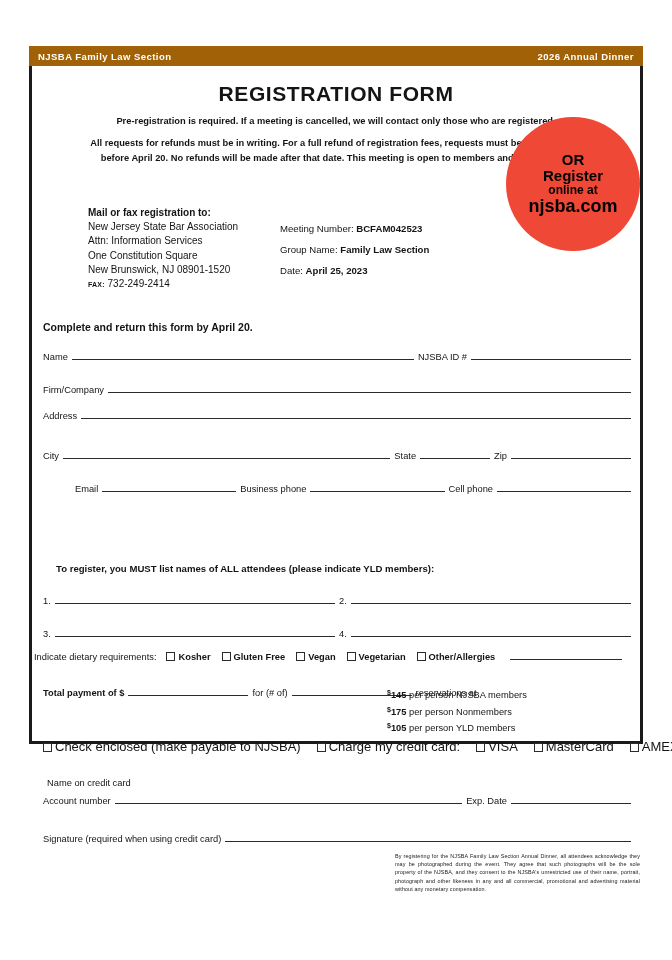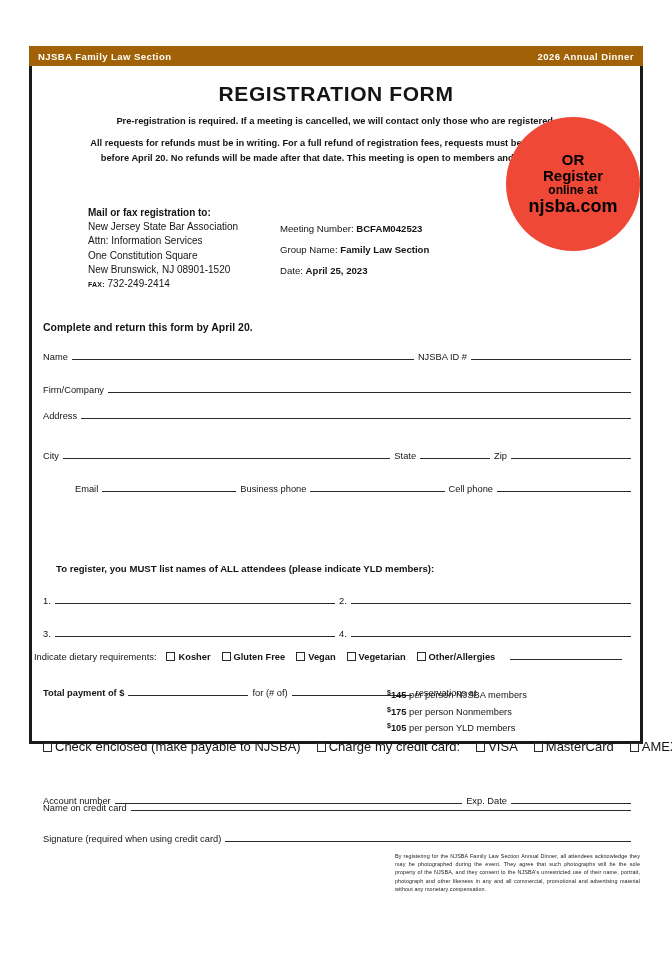--- a/index.html
+++ b/index.html
@@ -392,21 +392,21 @@
       <span class="cc-item"><span class="chk"></span><span>AMEX</span></span>
     </div>
 
     <div class="frow" style="top:704px;margin-top:24px;">
       <span class="lbl">Account number</span>
       <span class="rule"></span>
       <span class="lbl">Exp. Date</span>
       <span class="rule fixed-md"></span>
     </div>
 
-    <div class="frow" style="top:735px;">
+    <div class="frow" style="top:712px;flex-direction:column;">
       <span class="lbl">Name on credit card</span>
       <span class="rule"></span>
     </div>
 
     <div class="frow" style="top:766px;">
       <span class="lbl">Signature (required when using credit card)</span>
       <span class="rule"></span>
     </div>
 
   </div>

